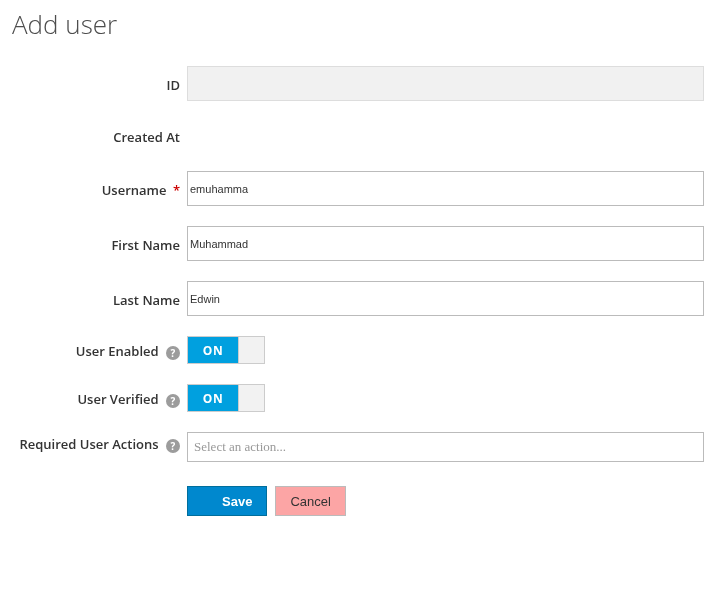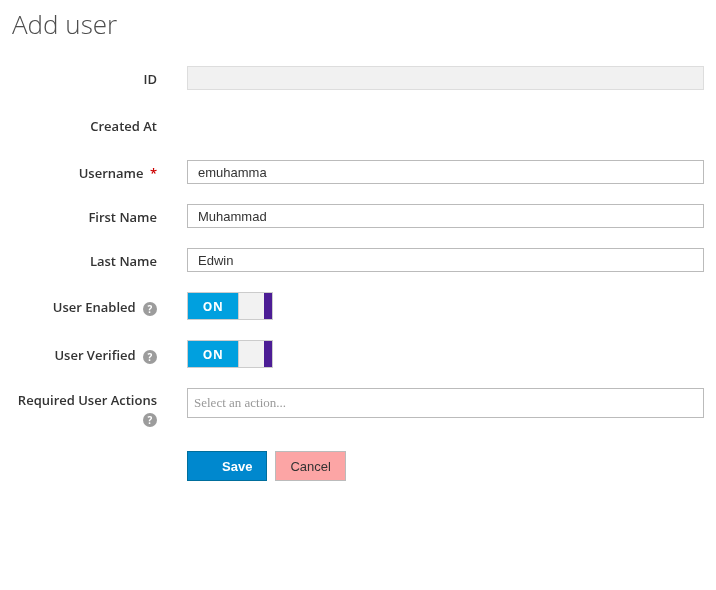--- a/index.html
+++ b/index.html
@@ -21,21 +21,21 @@
     .form { }
     .form-row {
       display: flex;
       align-items: center;
       margin-bottom: 20px;
     }
     .form-row.tall { align-items: flex-start; }
     .form-label {
       width: 175px;
       text-align: right;
-      padding-right: 30px;
+      padding-right: 7px;
       padding-top: 3px;
       font-weight: 600;
       color: #333;
       font-size: 13px;
       flex-shrink: 0;
       line-height: 1.4;
     }
     .form-label .required {
       color: #cc0000;
       margin-left: 3px;
@@ -54,23 +54,23 @@
       margin-left: 4px;
       vertical-align: middle;
       line-height: 14px;
     }
     .form-control-wrap {
       flex: 1;
       min-width: 0;
     }
     .form-input {
       width: 100%;
-      height: 24px;
-      padding: 4px 10px;
-      font-size: 13px;
+      height: 35px;
+      padding: 4px 2px;
+      font-size: 11px;
       border: 1px solid #bbb;
       background: #fff;
       color: #333;
       outline: none;
     }
     .form-input.readonly {
       background: #f1f1f1;
       border-color: #ddd;
       color: #777;
     }
@@ -79,25 +79,25 @@
       border-color: #7fa8d6;
     }
     .form-input::placeholder { color: #999; }
     .static-text {
       height: 30px;
       line-height: 30px;
       color: #555;
     }
     .toggle {
       display: inline-flex;
-      width: 86px;
+      width: 78px;
       height: 28px;
       border: 1px solid #ccc;
       overflow: hidden;
-      background: #4c1d95;
+      background: #c4b5fd;
       cursor: pointer;
     }
     .toggle .on-part {
       width: 50px;
       background: #00a0df;
       color: #fff;
       font-weight: 700;
       font-size: 12px;
       display: flex;
       align-items: center;

